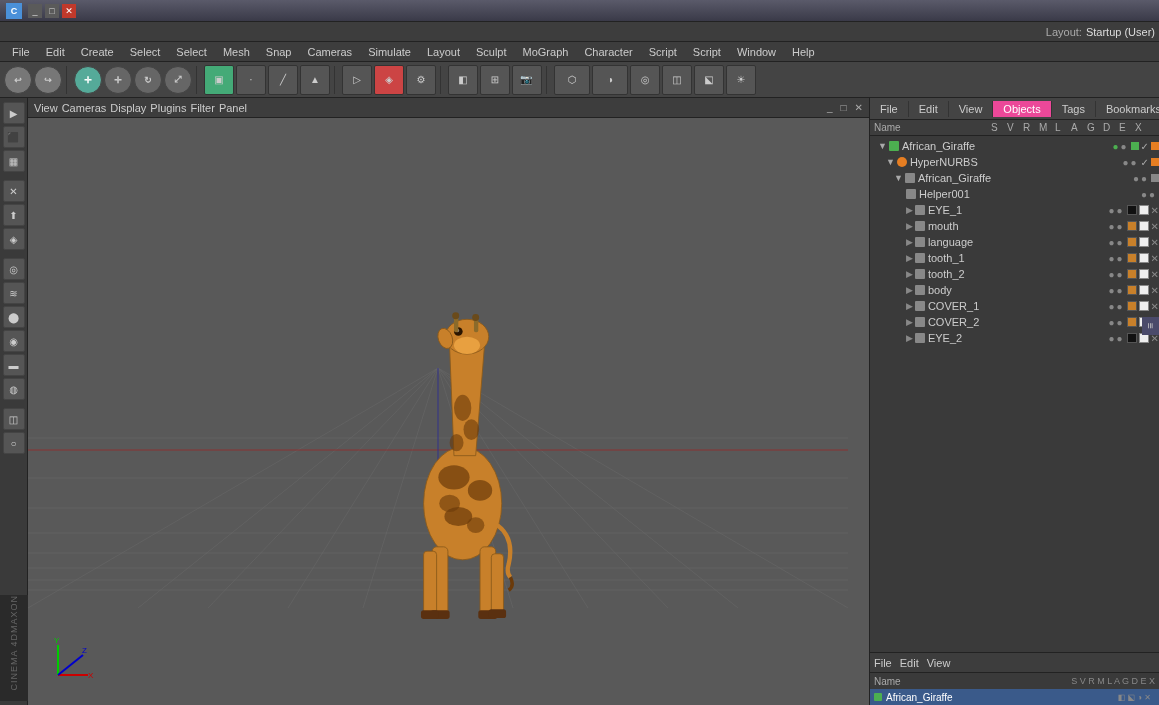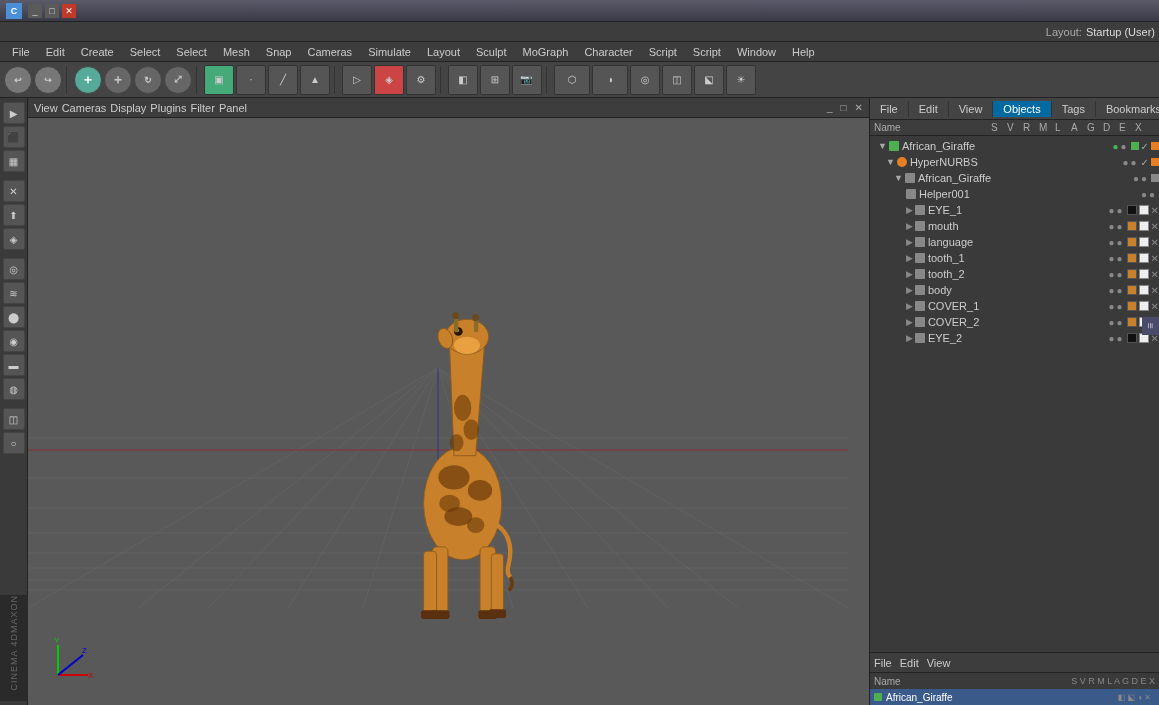--- a/index.html
+++ b/index.html
@@ -212,21 +212,21 @@
       align-items: center;
       border-bottom: 1px solid #222;
     }
     .rp-tab {
       padding: 2px 10px;
       font-size: 11px;
       color: #ccc;
       cursor: pointer;
       border-right: 1px solid #333;
     }
-    .rp-tab.active { background: #0369a1; color: #fff; }
+    .rp-tab.active { background: #ec4899; color: #fff; }
 
     #scene-tree {
       flex: 1;
       overflow-y: auto;
       padding: 2px 0;
     }
     .tree-item {
       display: flex;
       align-items: center;
       height: 16px;

